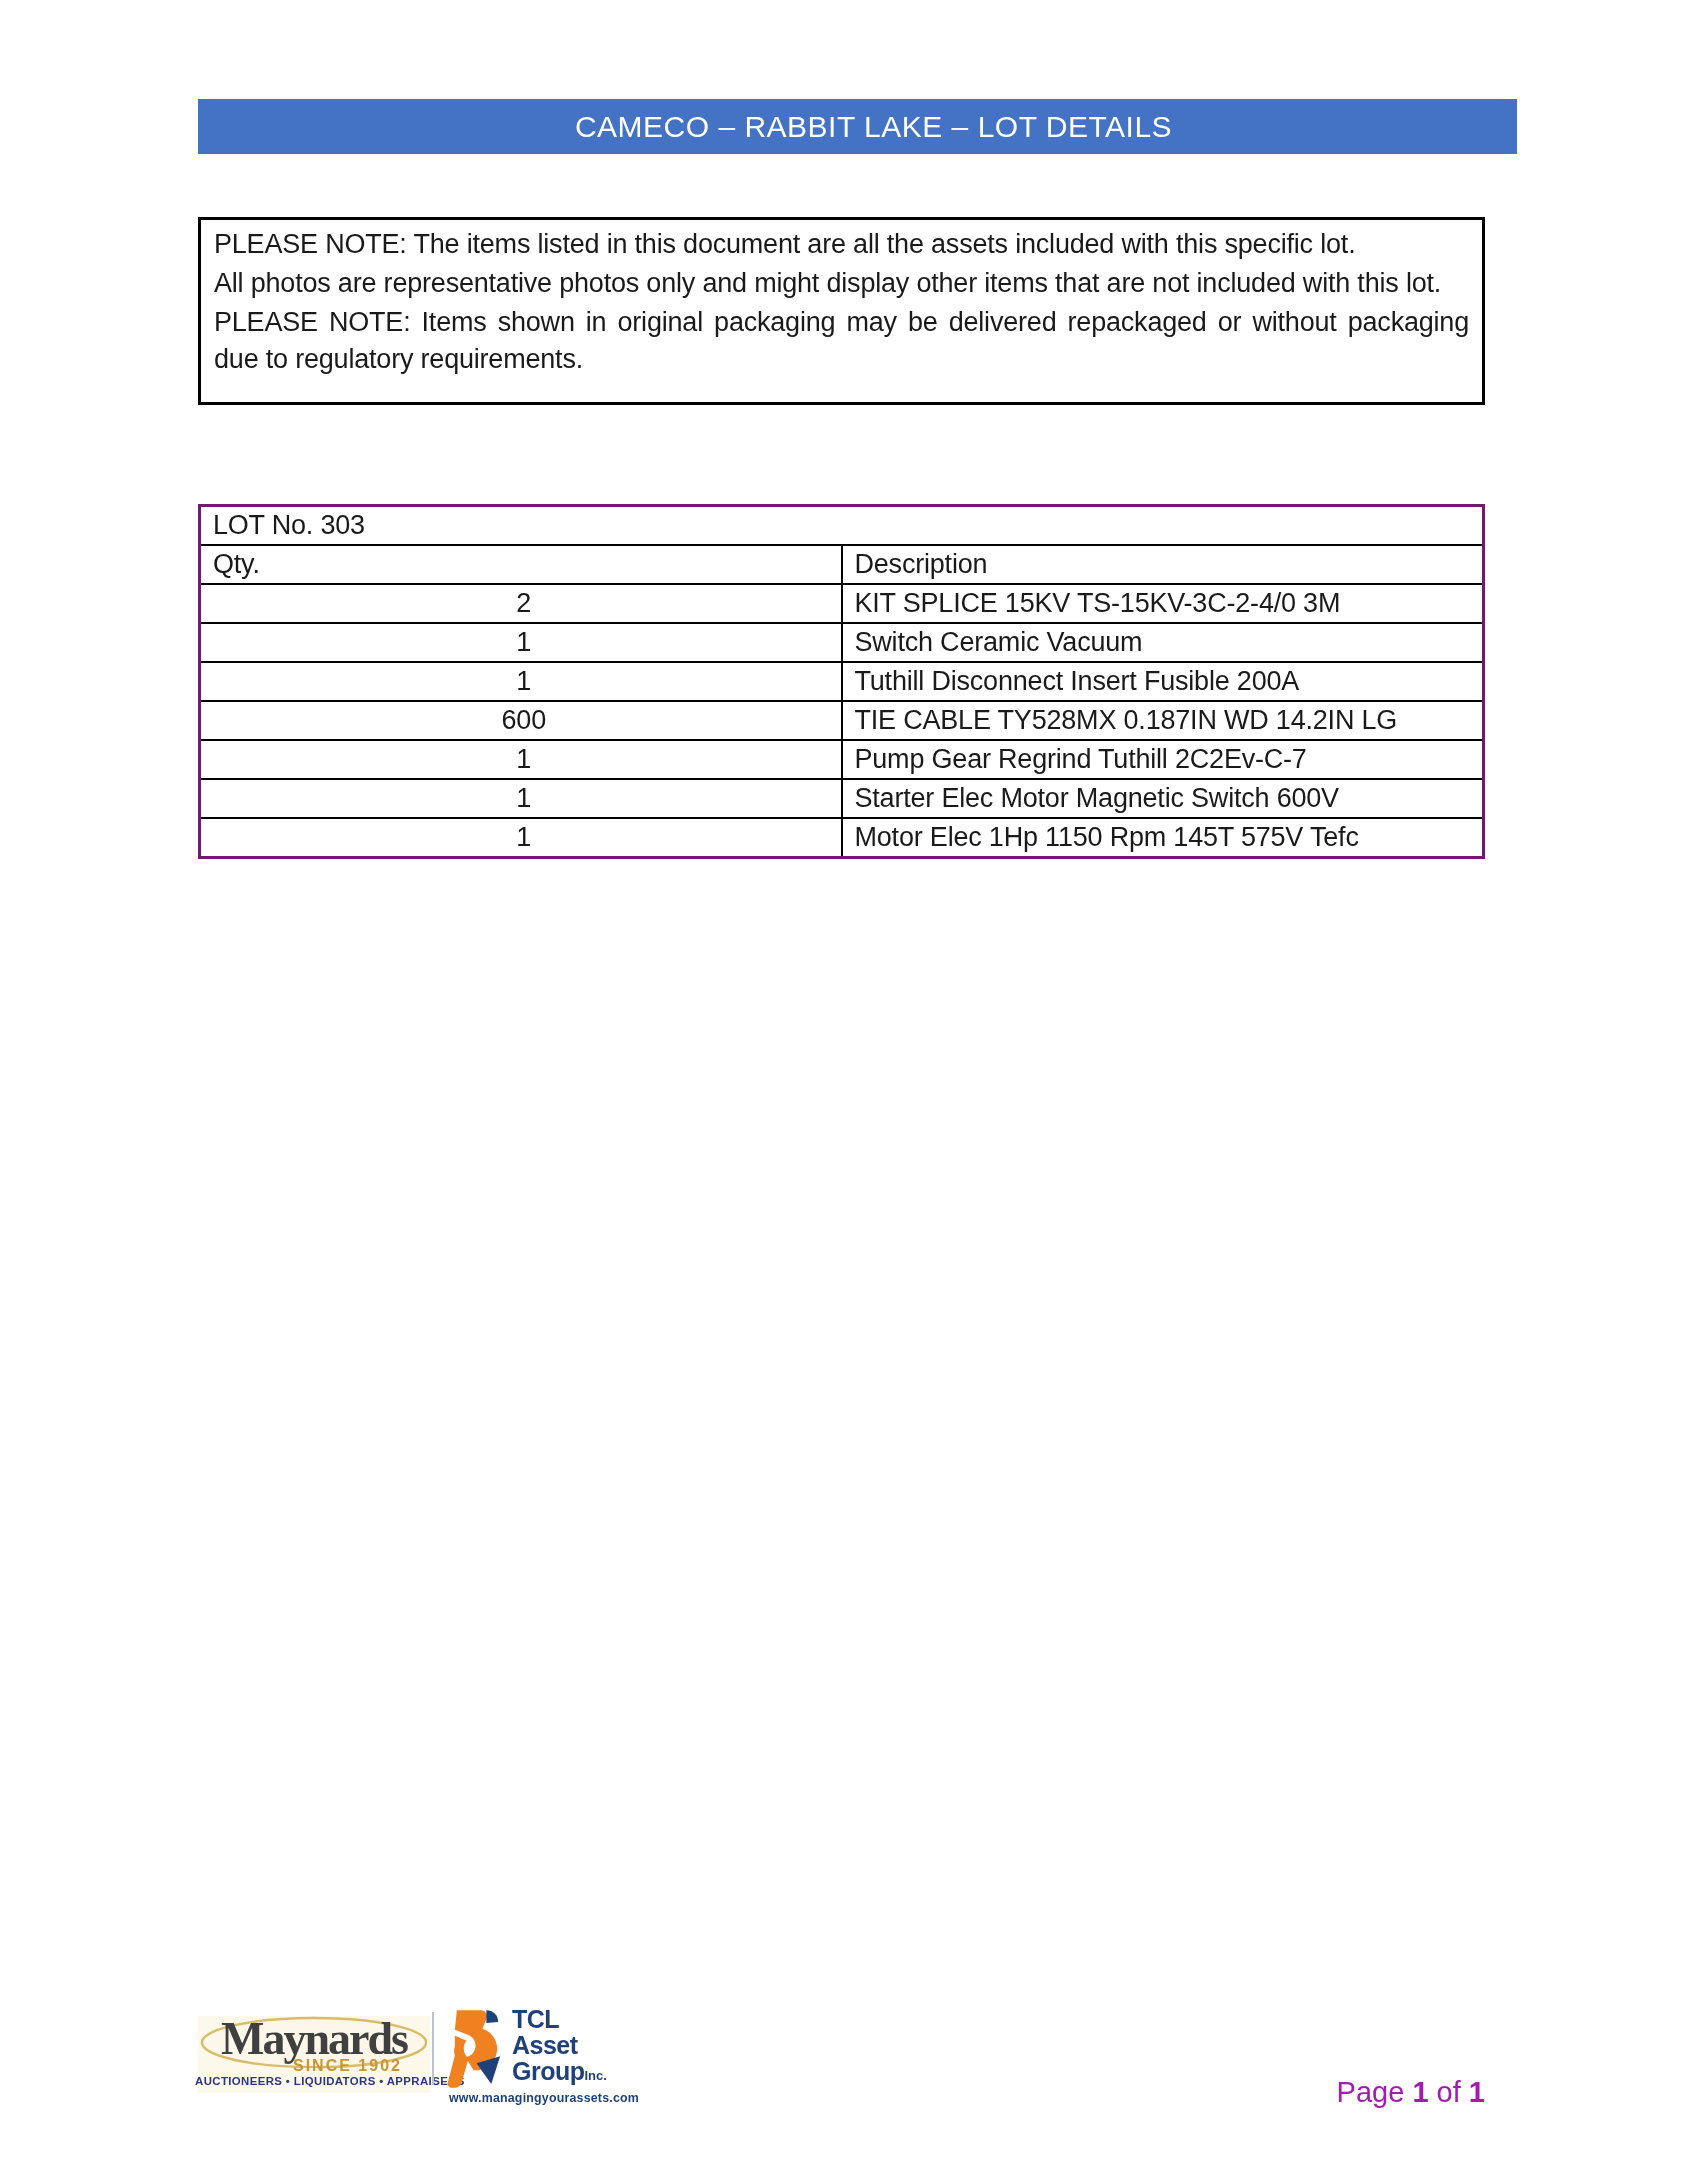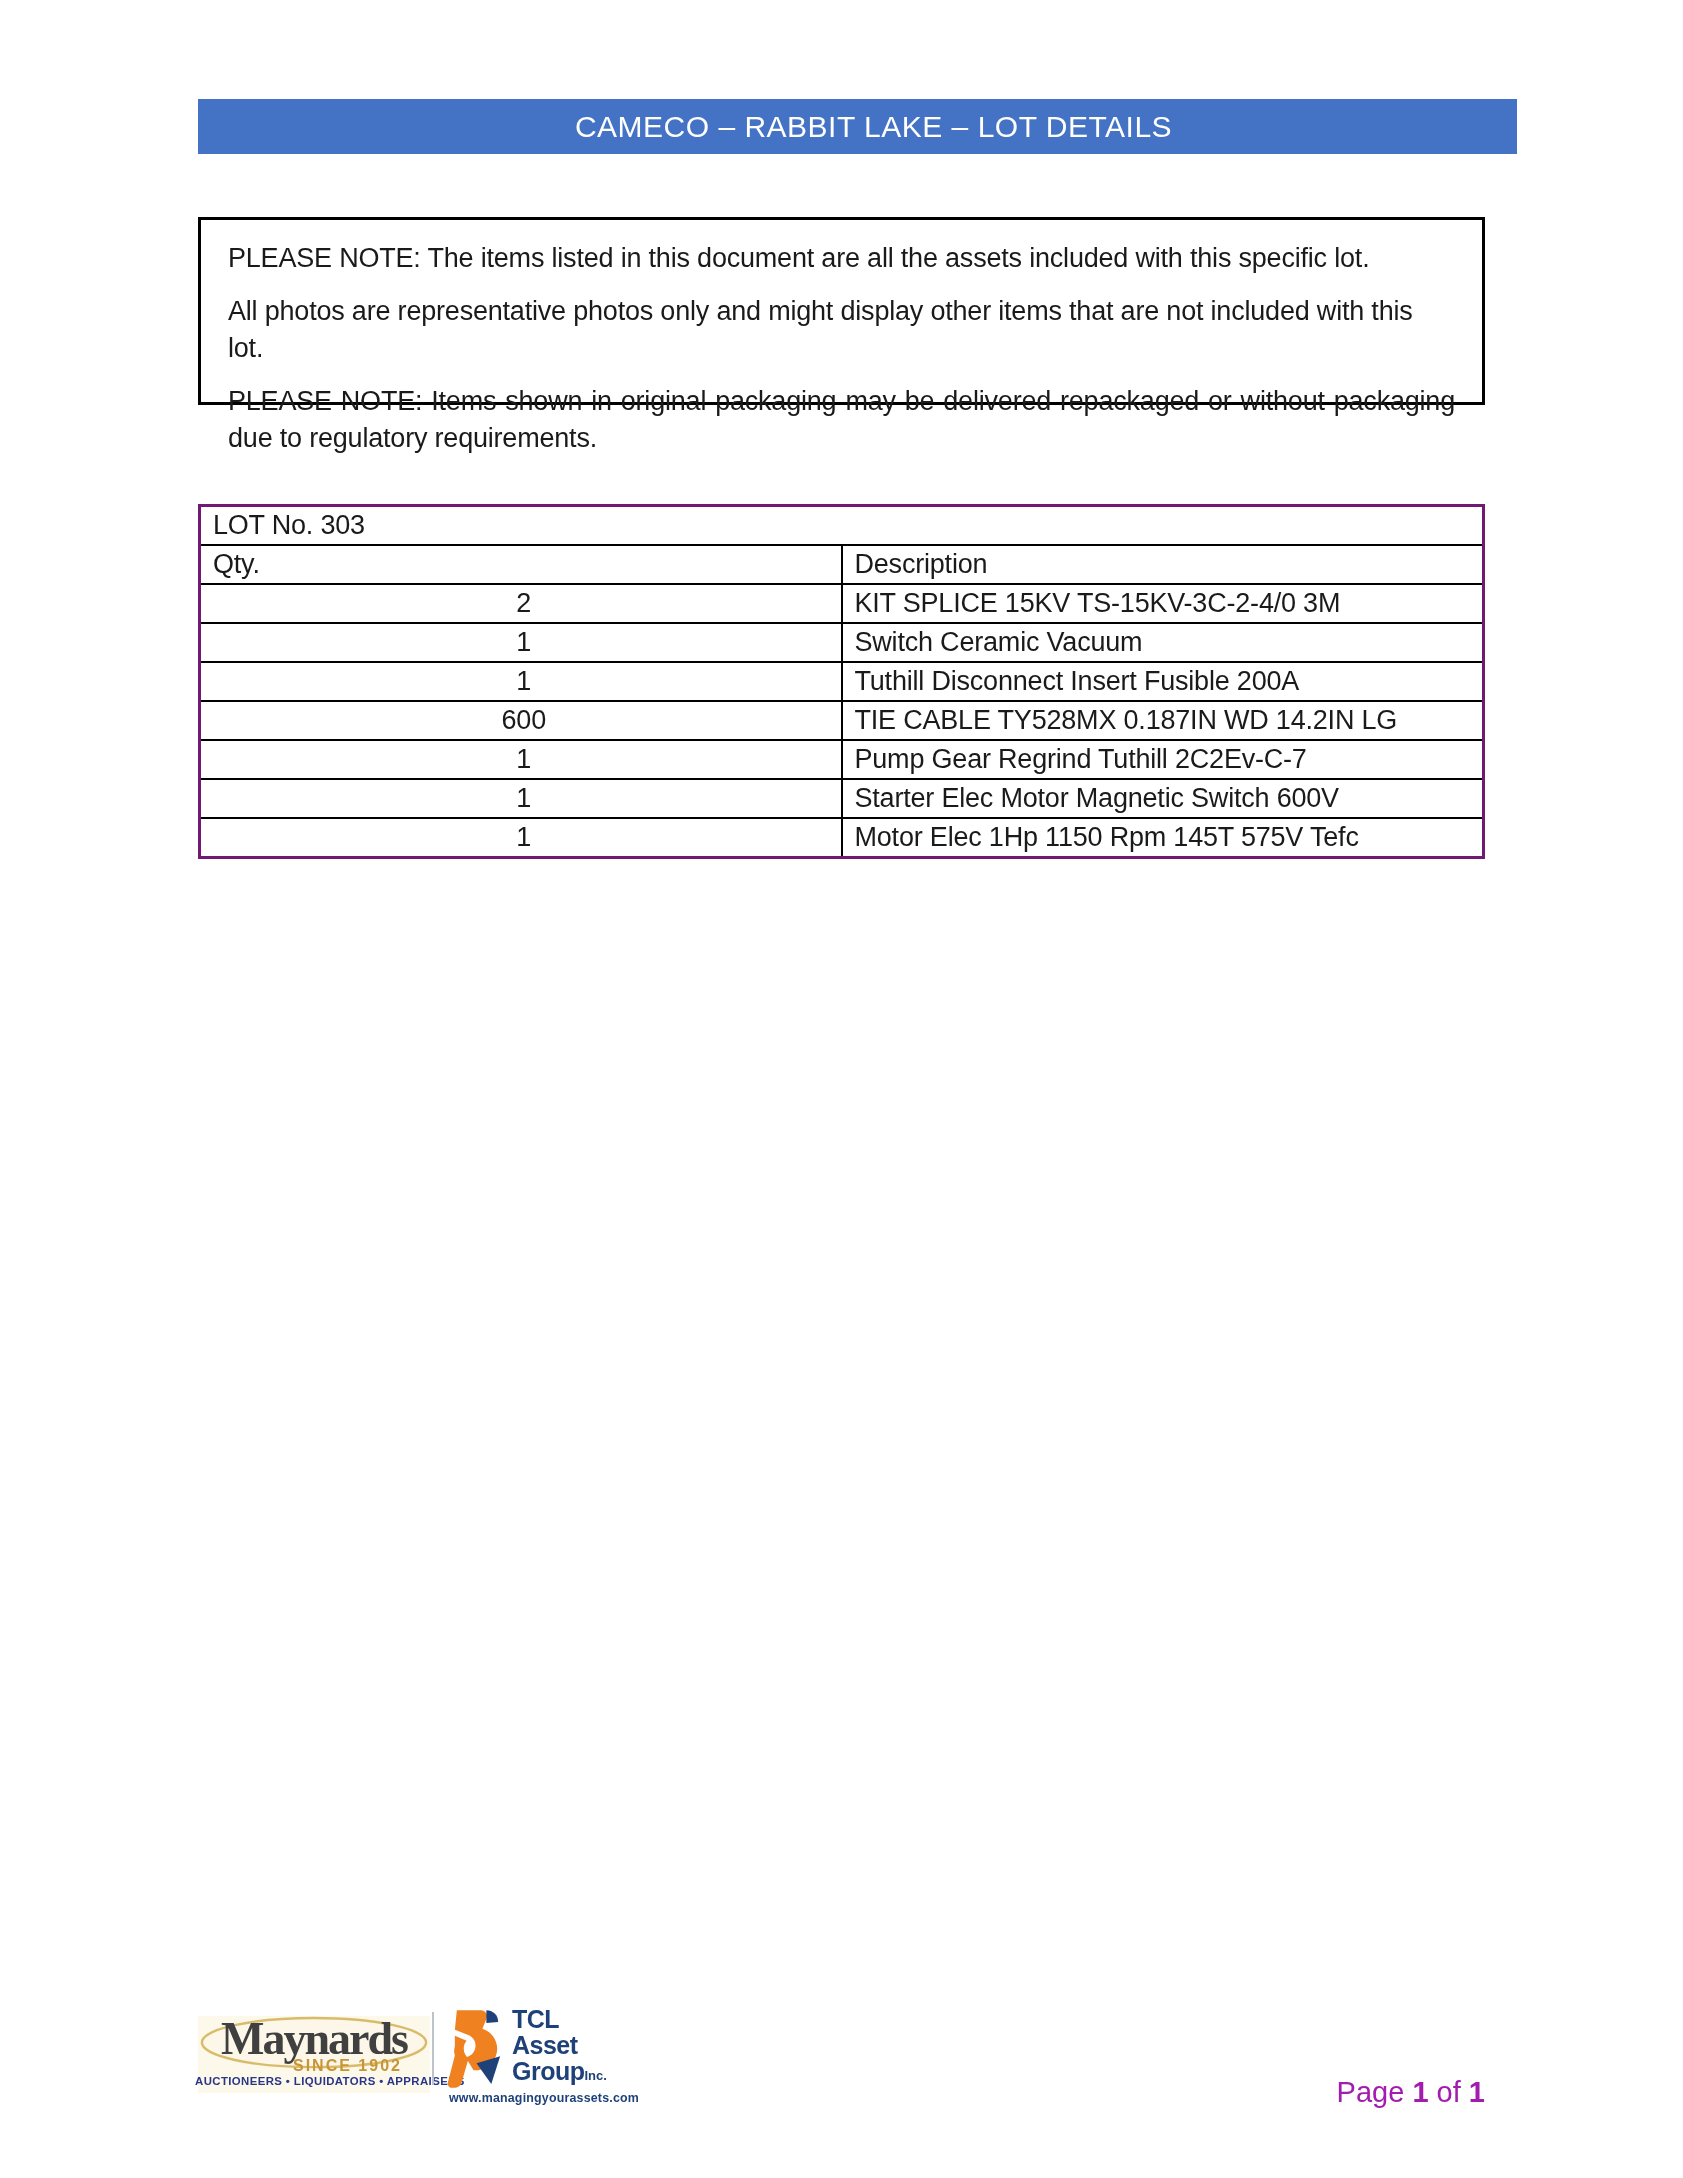--- a/index.html
+++ b/index.html
@@ -21,21 +21,21 @@
     color:#ffffff;font-size:30px;letter-spacing:0.5px;
   }
 
   
   .notice-box{
     position:absolute;left:198px;top:217px;width:1287px;height:188px;
     border:3px solid #000000;box-sizing:border-box;
     padding:4px 11px 0 11px;
     font-size:27px;line-height:37px;letter-spacing:-0.2px;
   }
-  .notice-box p{margin:16px;}
+  .notice-box p{margin:2px;}
   .notice-box p.justified{text-align:justify;}
 
   
   table.lot-table{
     position:absolute;left:198px;top:504px;width:1287px;
     border-collapse:collapse;table-layout:fixed;
     font-size:27px;letter-spacing:-0.2px;
   }
   table.lot-table td{
     border:2px solid #000000;

